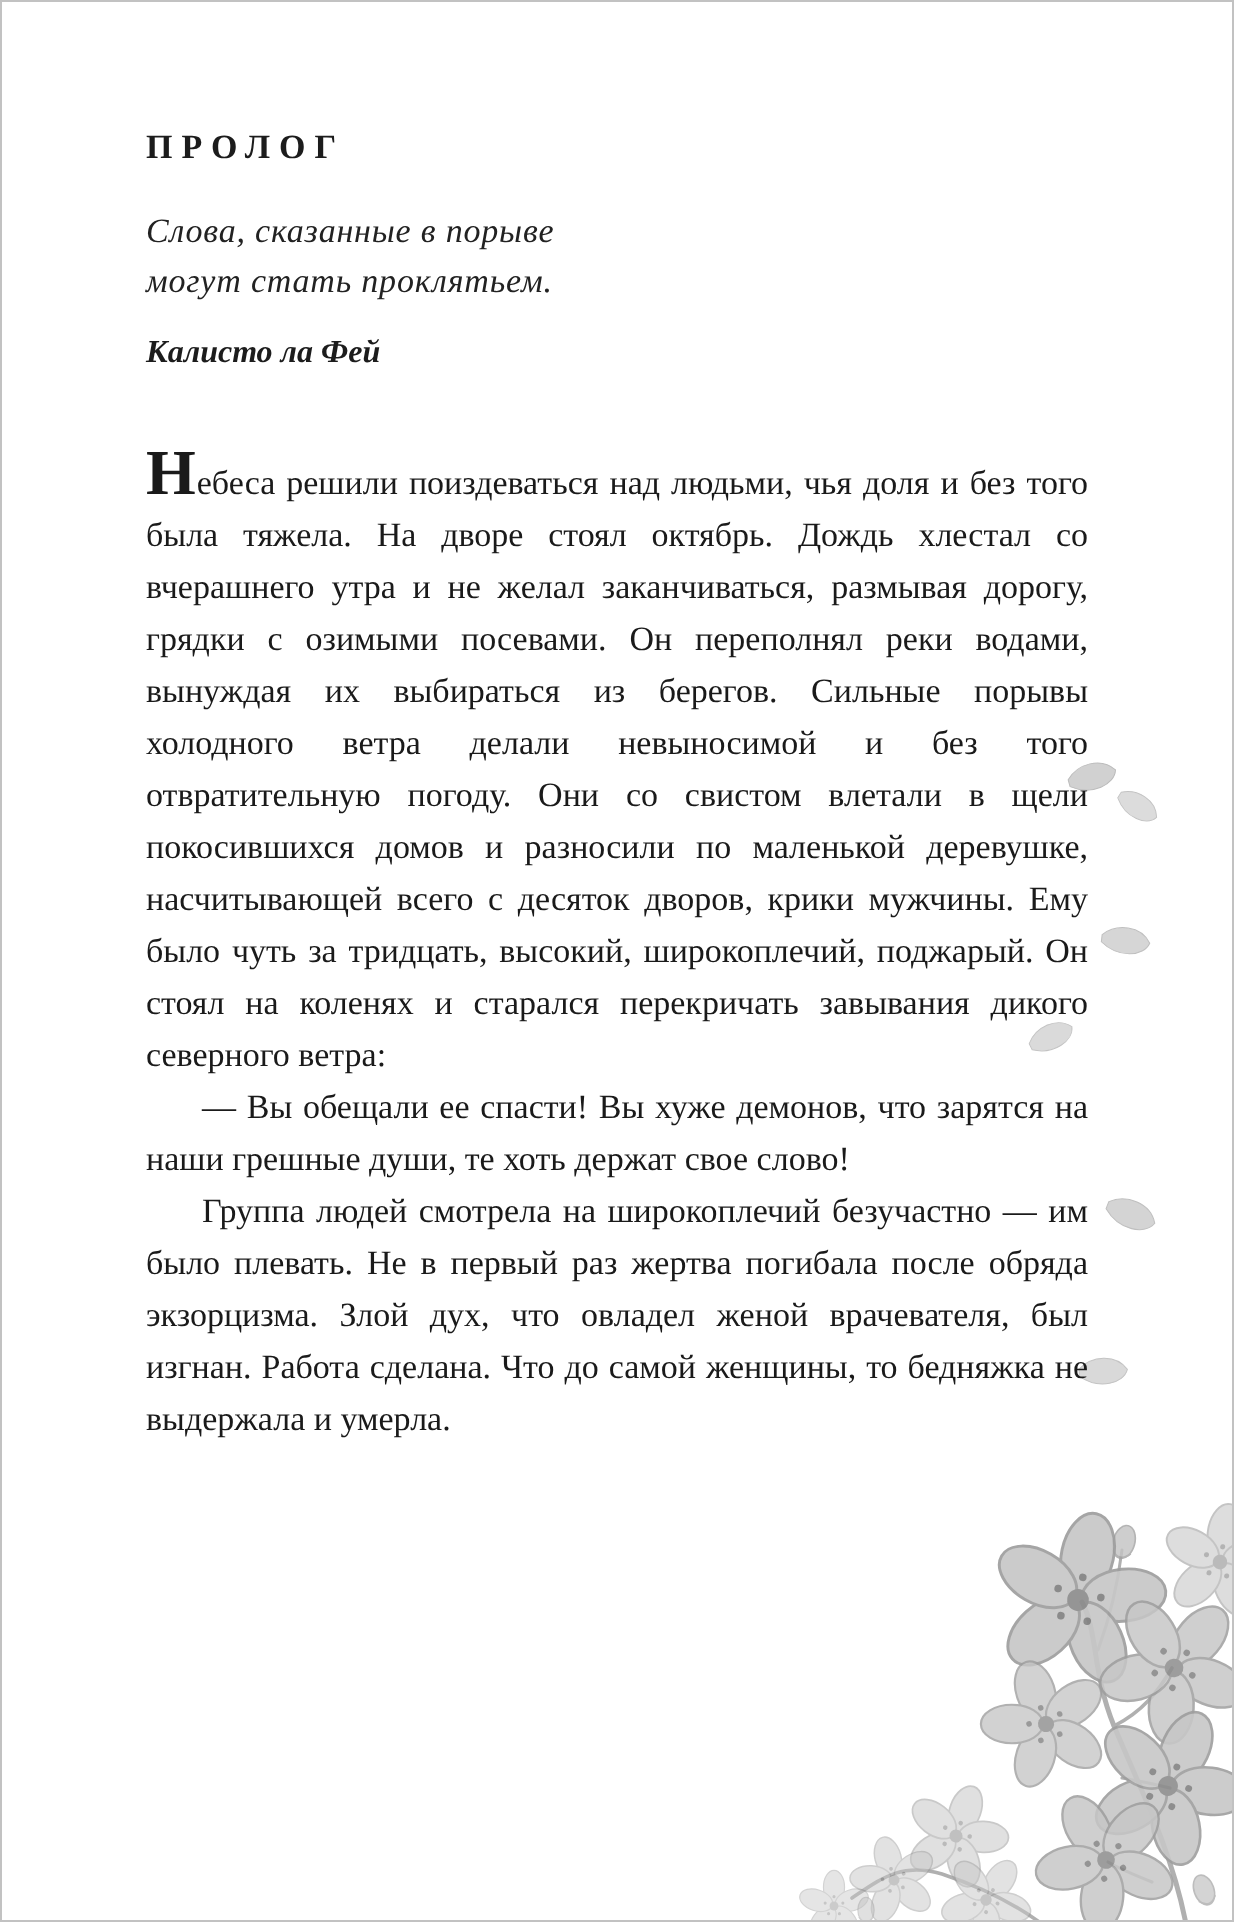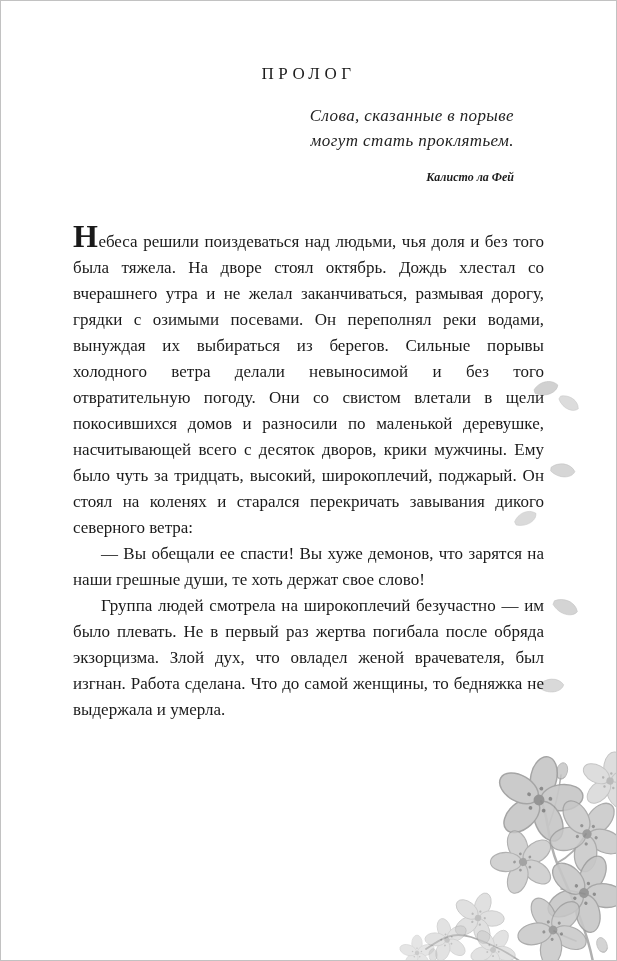--- a/index.html
+++ b/index.html
@@ -24,47 +24,46 @@
     pointer-events: none;
   }
 
   .content {
     position: relative;
     z-index: 1;
     padding: 62px 72px 0 72px;
   }
 
   .title {
-    text-align: center;
+    text-align: left;
     font-size: 17px;
     line-height: 22px;
-    font-weight: normal;
+    font-weight: bold;
     letter-spacing: 4.5px;
     color: #1c1c1c;
     font-family: "Liberation Serif", serif;
   }
 
   .epigraph {
     margin-top: 18px;
     margin-right: 30px;
-    text-align: right;
     font-style: italic;
     font-size: 17px;
     line-height: 25px;
     letter-spacing: 0.4px;
     color: #222222;
   }
 
   .attribution {
     margin-top: 13px;
     margin-right: 30px;
-    text-align: right;
+    text-align: left;
     font-style: italic;
     font-weight: bold;
-    font-size: 12px;
+    font-size: 16px;
     line-height: 22px;
     color: #1c1c1c;
   }
 
   .body-text {
     margin-top: 35px;
     font-size: 17px;
     line-height: 26px;
     text-align: justify;
     hyphens: auto;

